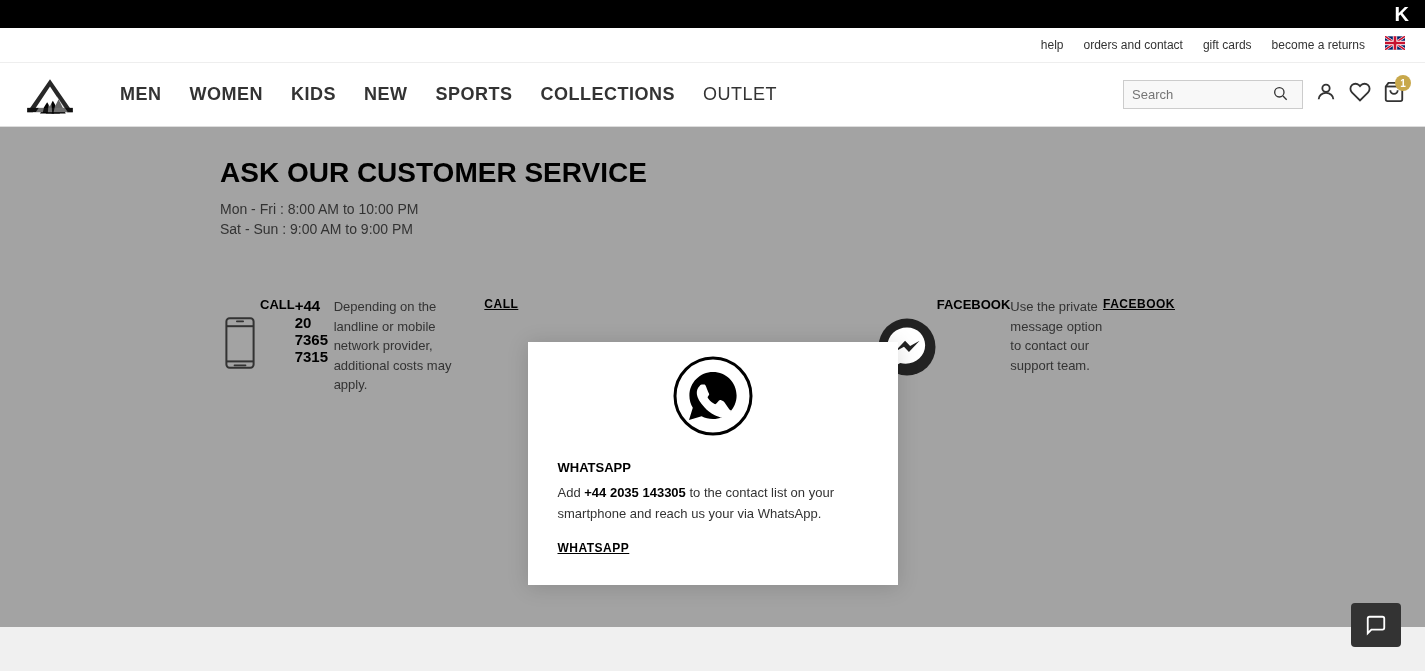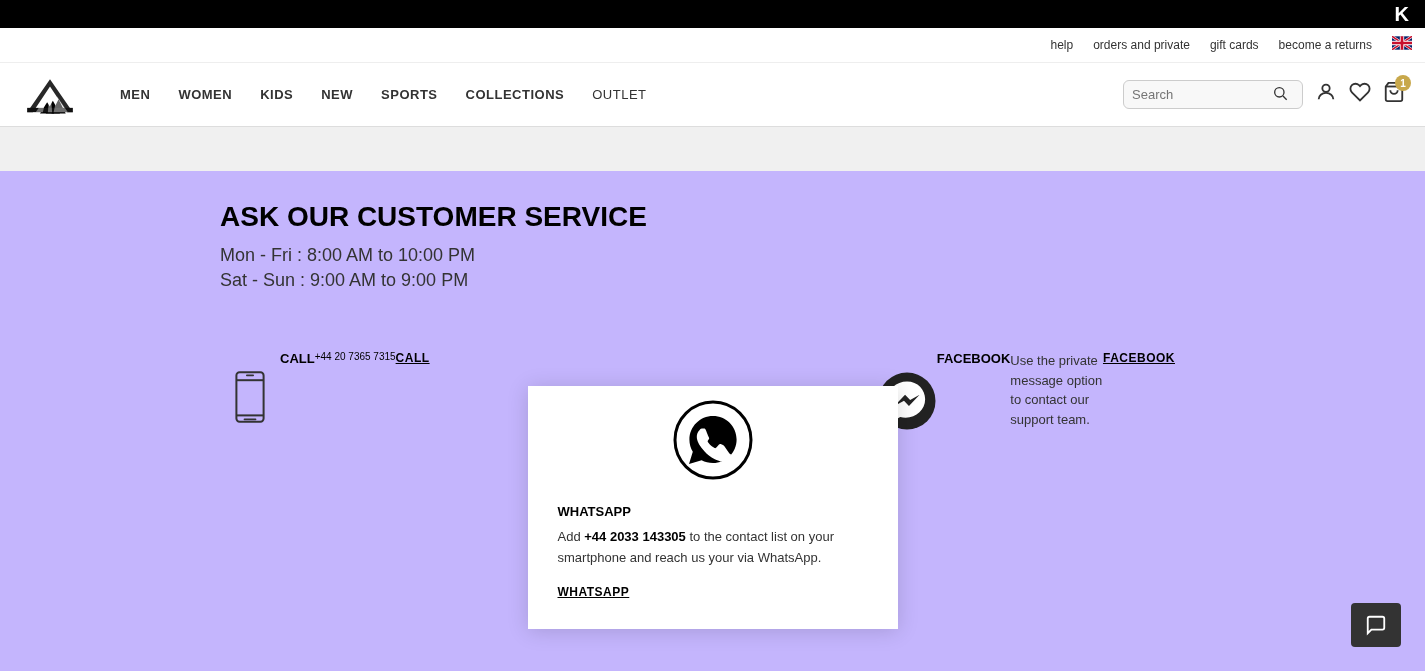--- a/index.html
+++ b/index.html
@@ -19,21 +19,21 @@
       font-size: 20px;
       font-weight: bold;
     }
 
     
     .utility-nav {
       background: #fff;
       display: flex;
       justify-content: flex-end;
       align-items: center;
-      padding: 8px 13px;
+      padding: 8px 20px;
       gap: 20px;
       border-bottom: 1px solid #eee;
     }
     .utility-nav a {
       font-size: 12px;
       color: #333;
       text-decoration: none;
     }
     .flag-icon {
       width: 20px;
@@ -55,40 +55,40 @@
       align-items: center;
       margin-right: 40px;
     }
     .nav-links {
       display: flex;
       align-items: center;
       gap: 28px;
       flex: 1;
     }
     .nav-links a {
-      font-size: 13px;
+      font-size: 18px;
       font-weight: 600;
       color: #333;
       text-decoration: none;
       letter-spacing: 0.5px;
       text-transform: uppercase;
     }
     .nav-links a.outlet {
       font-weight: 400;
     }
     .nav-right {
       display: flex;
       align-items: center;
       gap: 12px;
     }
     .search-box {
       display: flex;
       align-items: center;
       border: 1px solid #ccc;
-      border-radius: 6px;
+      border-radius: 0;
       padding: 4px 8px;
       width: 180px;
       background: #f8f8f8;
     }
     .search-box input {
       border: none;
       background: transparent;
       font-size: 13px;
       outline: none;
       width: 140px;
@@ -121,34 +121,33 @@
       font-size: 10px;
       display: flex;
       align-items: center;
       justify-content: center;
       font-weight: bold;
     }
 
     
     .page-content {
       padding: 30px 220px 40px 220px;
-      background: #c4b5fd;
+      background: #a3a3a3;
       min-height: 500px;
       position: relative;
-      margin-top: 44px;
     }
     .page-title {
       font-size: 28px;
       font-weight: 800;
       color: #000;
       text-transform: uppercase;
       margin-bottom: 12px;
     }
     .hours-text {
-      font-size: 18px;
+      font-size: 14px;
       color: #333;
       margin-bottom: 4px;
     }
 
     
     .contact-cards {
       display: flex;
       gap: 0;
       margin-top: 40px;
     }
@@ -168,22 +167,22 @@
       margin-bottom: 16px;
     }
     .contact-card .card-title {
       font-size: 13px;
       font-weight: 800;
       text-transform: uppercase;
       margin-bottom: 8px;
       color: #000;
     }
     .contact-card .card-phone {
-      font-size: 10px;
-      font-weight: 400;
+      font-size: 15px;
+      font-weight: 700;
       color: #000;
       margin-bottom: 8px;
     }
     .contact-card .card-desc {
       font-size: 13px;
       color: #333;
       line-height: 1.5;
       margin-bottom: 16px;
     }
     .contact-card .card-link {
@@ -287,21 +286,21 @@
   </style>
 </head>
 <body>
 
 <div class="top-bar">
   <span class="top-bar-logo">K</span>
 </div>
 
 <div class="utility-nav">
   <a href="#">help</a>
-  <a href="#">orders and private</a>
+  <a href="#">orders and contact</a>
   <a href="#">gift cards</a>
   <a href="#">become a returns</a>
 
   <span>
     <svg class="flag-icon" viewBox="0 0 60 40">
       <rect width="60" height="40" fill="#012169"></rect>
       <path d="M0,0 L60,40 M60,0 L0,40" stroke="#fff" stroke-width="8"></path>
       <path d="M0,0 L60,40 M60,0 L0,40" stroke="#C8102E" stroke-width="5"></path>
       <path d="M30,0 V40 M0,20 H60" stroke="#fff" stroke-width="13"></path>
       <path d="M30,0 V40 M0,20 H60" stroke="#C8102E" stroke-width="8"></path>
@@ -393,20 +392,21 @@
         <svg class="phone-icon-svg" viewBox="0 0 50 80" fill="none" stroke="#333" stroke-width="2.5">
           <rect x="8" y="4" width="34" height="62" rx="4" ry="4" fill="none" stroke="#333" stroke-width="2.5"></rect>
           <line x1="8" y1="14" x2="42" y2="14" stroke="#333" stroke-width="2.5"></line>
           <line x1="8" y1="58" x2="42" y2="58" stroke="#333" stroke-width="2.5"></line>
           <rect x="17" y="62" width="16" height="2" rx="1" fill="#333" stroke="none"></rect>
           <rect x="20" y="7" width="10" height="2" rx="1" fill="#333" stroke="none"></rect>
         </svg>
       </div>
       <div class="card-title">CALL</div>
       <div class="card-phone">+44 20 7365 7315</div>
+      <div class="card-desc">Depending on the landline or mobile network provider, additional costs may apply.</div>
       <a href="#" class="card-link">CALL</a>
     </div>
 
     <div class="contact-card">
       <div class="icon-area"></div>
       <div class="card-title"></div>
     </div>
 
     <div class="contact-card">
       <div class="icon-area">
@@ -426,21 +426,21 @@
     <div class="icon-area">
 
       <svg class="whatsapp-icon-svg" viewBox="0 0 80 80" fill="none">
         <circle cx="40" cy="40" r="38" fill="none" stroke="#000" stroke-width="3"></circle>
         <path d="M40 16C27 16 16.4 26.6 16.4 39.6c0 4.4 1.2 8.6 3.4 12.2L16 64l12.6-3.8c3.4 1.8 7.2 2.8 11.4 2.8C53 63 63.6 52.4 63.6 39.4 63.6 26.4 53 16 40 16z" fill="#000"></path>
         <path d="M51.4 46.2c-.6-1-2.4-1.6-3.2-2-1-.4-1.6-.4-2.2.4-.6.8-2.4 2.8-3 3.2-.4.4-.8.4-1.4.2-1.2-.6-4.2-2.2-6.2-5.2-1.4-1.8-.6-2 .4-3.6.6-.8.4-1.4 0-2-.4-.6-2.2-5.4-3-7.2-.6-1.6-1.4-1.4-2-1.4h-1.6c-.6 0-1.6.2-2.4 1.2-.8 1-3 3-3 7.2 0 4.2 3 8.4 3.4 9 .4.4 6 9.4 14.6 13.2 8.6 3.8 8.6 2.6 10.2 2.4 1.4-.2 4.6-1.8 5.2-3.6.8-2 .8-3.6.6-3.8-.2-.2-.8-.4-1.4-.8z" fill="#fff"></path>
       </svg>
     </div>
     <div class="card-title">WHATSAPP</div>
     <div class="card-desc">
-      <span>Add </span><strong>+44 2033 143305</strong><span> to the contact list on your smartphone and reach us your via WhatsApp.</span>
+      <span>Add </span><strong>+44 2035 143305</strong><span> to the contact list on your smartphone and reach us your via WhatsApp.</span>
     </div>
     <a href="#" class="card-link">WHATSAPP</a>
   </div>
 </div>
 
 <button class="chat-btn">
   <svg width="22" height="22" viewBox="0 0 24 24" fill="none" stroke="#fff" stroke-width="2">
     <path d="M21 15a2 2 0 0 1-2 2H7l-4 4V5a2 2 0 0 1 2-2h14a2 2 0 0 1 2 2z"></path>
   </svg>
 </button>

